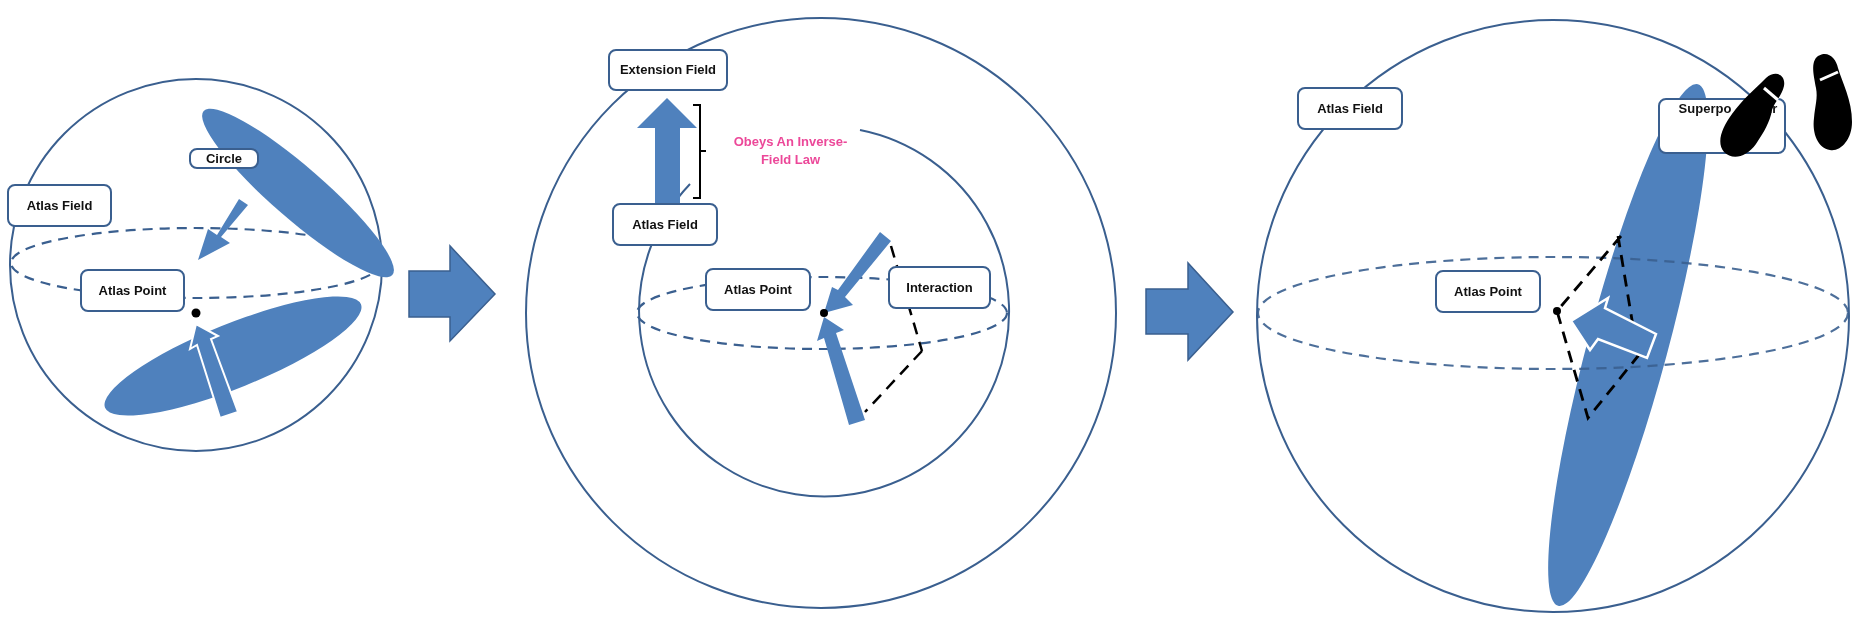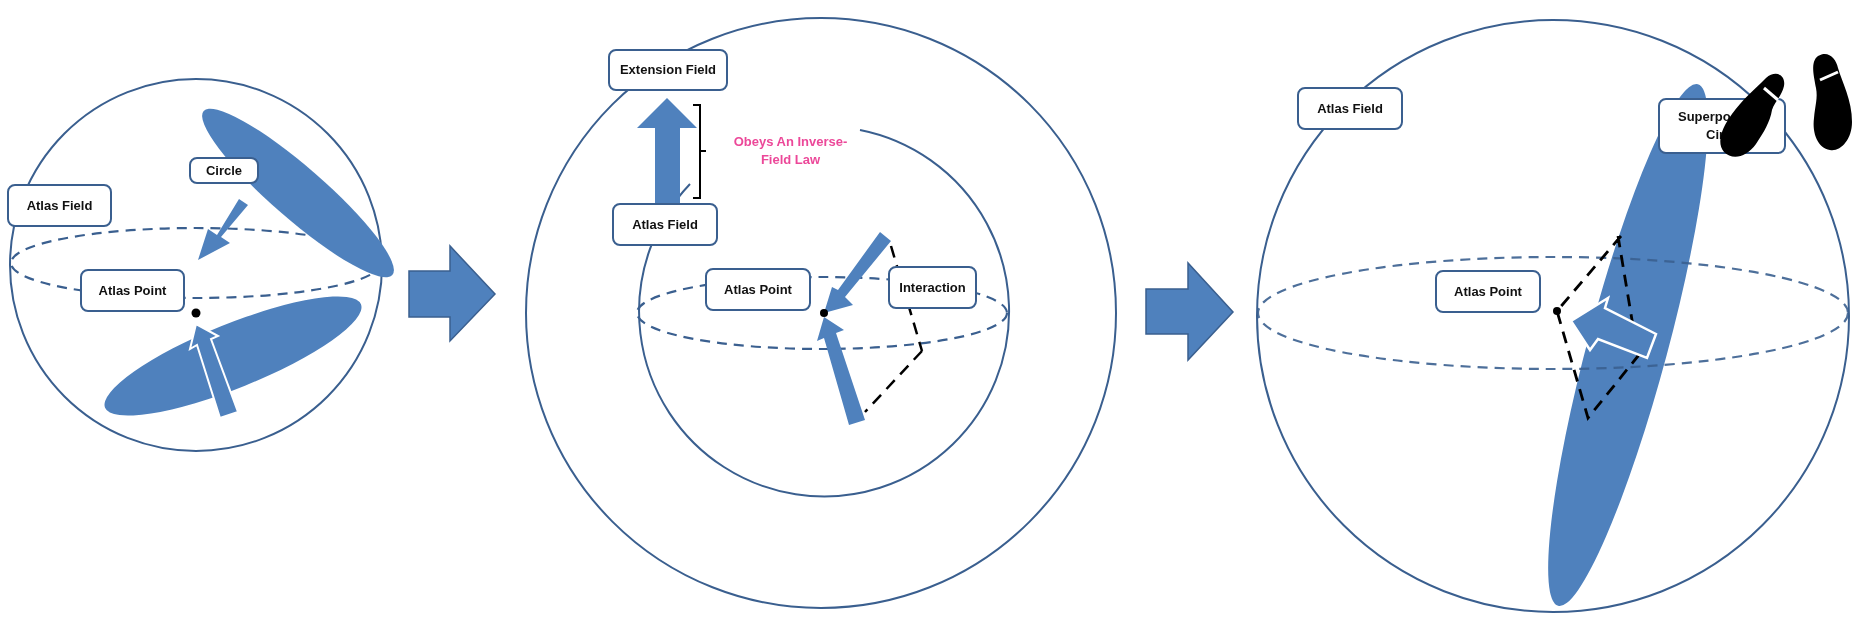--- a/index.html
+++ b/index.html
@@ -83,35 +83,35 @@
     <ellipse cx="1553" cy="313" rx="295" ry="56" fill="none" stroke="#3a5f8f" stroke-width="2.2" stroke-dasharray="10,7" opacity="0.9"></ellipse>
 
     <polyline points="1621,236 1557,311 1588,418 1638,356 1618,236" fill="none" stroke="#000000" stroke-width="2.8" stroke-dasharray="12,8"></polyline>
     <circle cx="1557" cy="311" r="4" fill="#000000"></circle>
 
     <polygon points="1656,334 1647,358 1598,339 1590,350 1571,321 1608,298 1605,308" fill="#4f81bd" stroke="#ffffff" stroke-width="2.5"></polygon>
   </g>
 </svg>
 
 <div class="label-box" style="left:7px;top:184px;width:105px;height:43px;">Atlas Field</div>
-<div class="label-box" style="left:189px;top:157px;width:70px;height:27px;">Circle</div>
+<div class="label-box" style="left:189px;top:148px;width:70px;height:21px;">Circle</div>
 <div class="label-box" style="left:80px;top:269px;width:105px;height:43px;">Atlas Point</div>
 
 <div class="label-box" style="left:608px;top:49px;width:120px;height:42px;">Extension Field</div>
 <div class="free-text" style="left:718px;top:133px;width:145px;">
   <div>Obeys An Inverse-</div>
   <div>Field Law</div>
 </div>
 <div class="label-box" style="left:612px;top:203px;width:106px;height:43px;">Atlas Field</div>
 <div class="label-box" style="left:705px;top:268px;width:106px;height:43px;">Atlas Point</div>
-<div class="label-box" style="left:888px;top:266px;width:89px;height:43px;">Interaction</div>
+<div class="label-box" style="left:888px;top:266px;width:103px;height:43px;">Interaction</div>
 
 <div class="label-box" style="left:1297px;top:87px;width:106px;height:43px;">Atlas Field</div>
 <div class="label-box" style="left:1435px;top:270px;width:106px;height:43px;">Atlas Point</div>
-<div class="label-box" style="left:1658px;top:98px;width:128px;height:56px;flex-direction:column;align-items:flex-start;padding-left:18px;">
+<div class="label-box" style="left:1658px;top:98px;width:128px;height:56px;align-items:flex-start;padding-left:18px;">
   <span>Superpo</span>
   <span style="padding-left:28px;">Cir</span>
 </div>
 
 <svg class="overlay-svg" width="1861" height="619" viewBox="0 0 1861 619">
   <g>
     <path d="M 1766 78 C 1775 70 1786 74 1784 86 C 1782 96 1774 102 1772 110 C 1770 122 1764 132 1756 144 C 1746 158 1732 160 1724 152 C 1716 142 1722 128 1732 114 C 1742 100 1754 90 1766 78 Z" fill="#000000"></path>
     <line x1="1764" y1="88" x2="1778" y2="100" stroke="#ffffff" stroke-width="3"></line>
   </g>
   <g>

